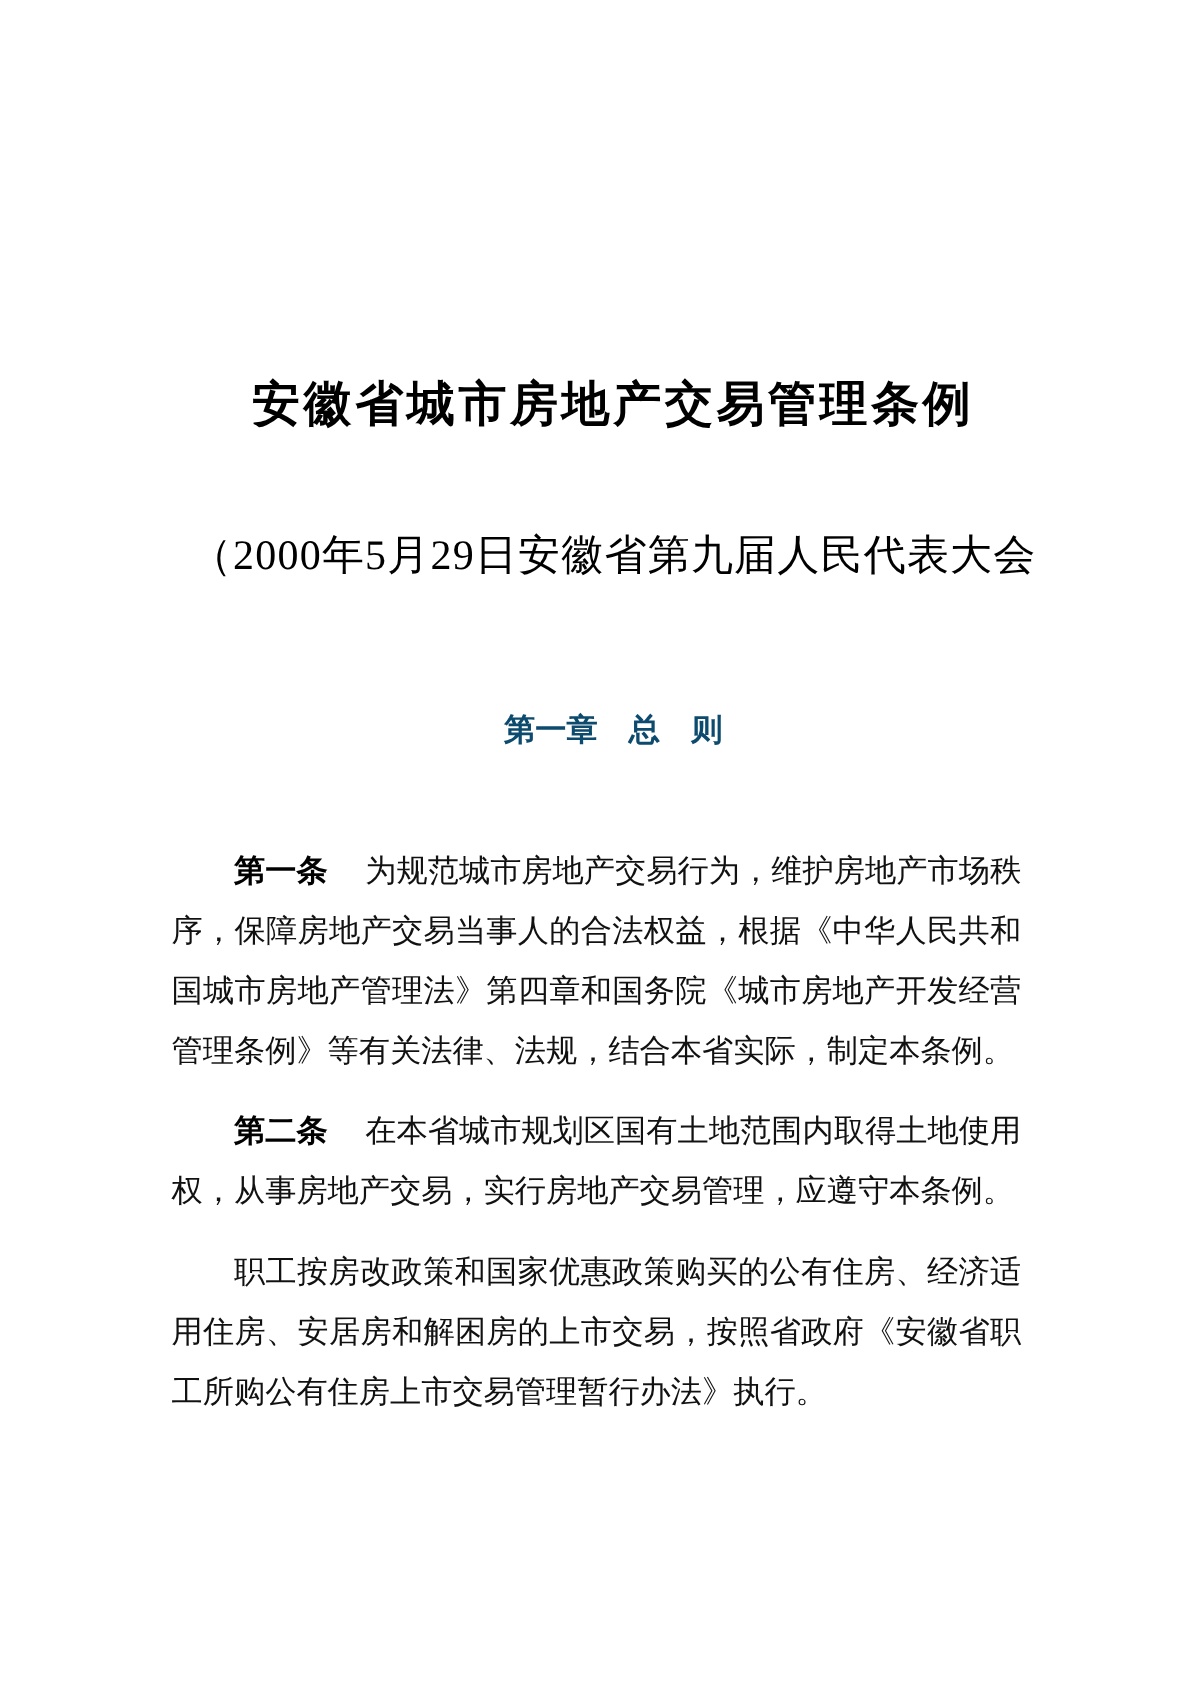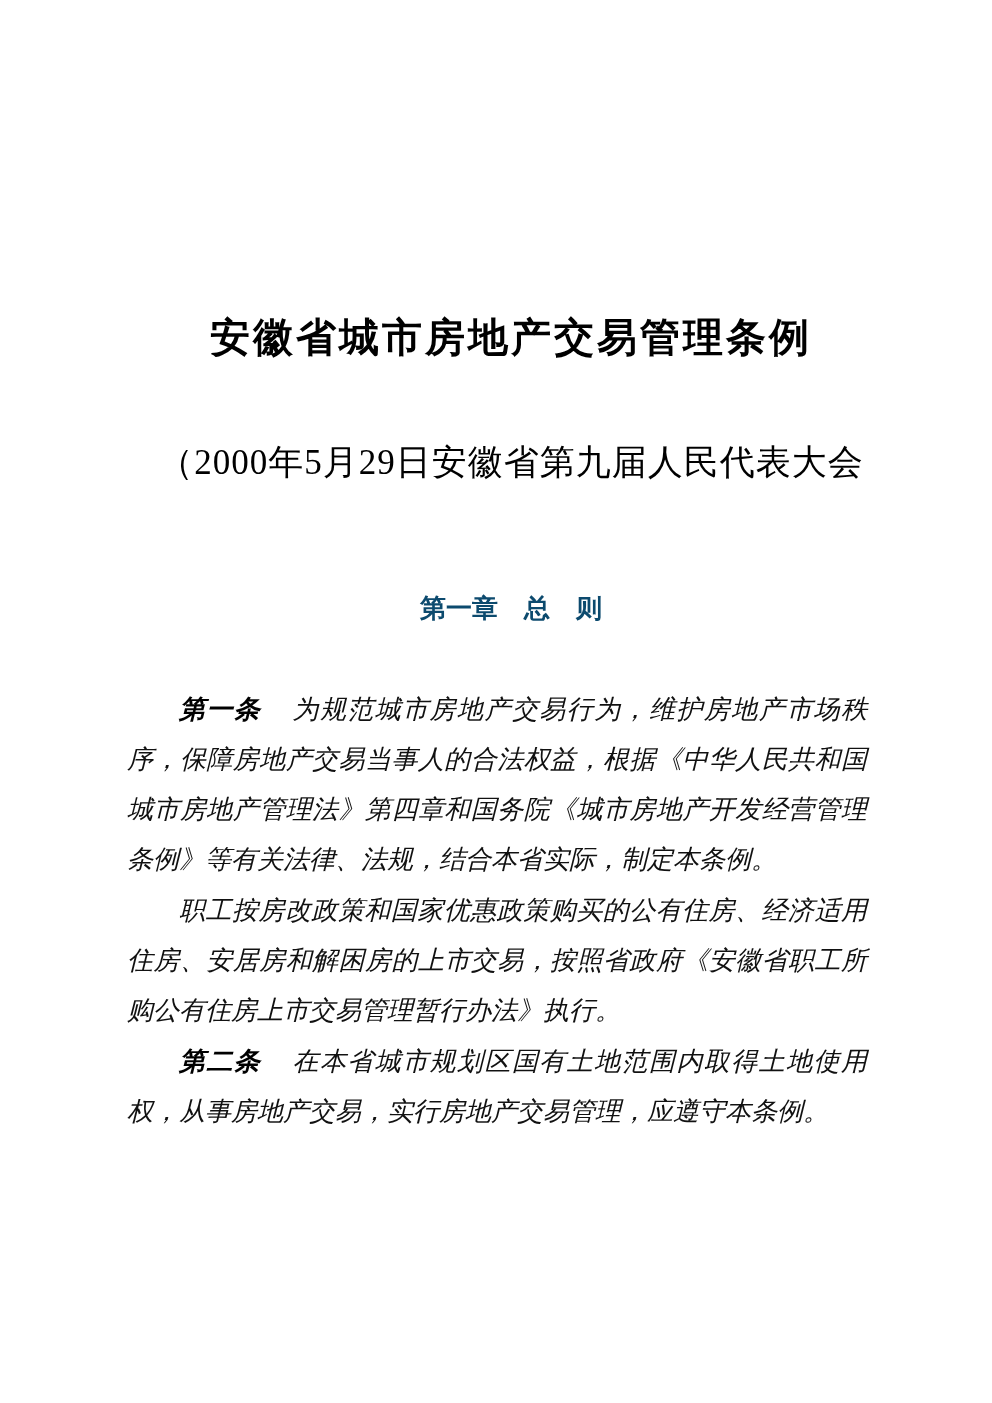--- a/index.html
+++ b/index.html
@@ -59,23 +59,22 @@
     position: absolute;
     top: 684px;
     left: 127px;
     width: 740px;
     font-size: 26px;
     line-height: 50px;
     text-align: justify;
     text-align-last: left;
   }
   .body-text p {
-    margin: 0;
+    margin: 16px;
     text-indent: 2em;
-    font-style: italic;
   }
   .art-label {
     font-family: "Liberation Sans", sans-serif;
     font-weight: bold;
     margin-right: 1.2em;
     color: #000000;
   }
   .art-label:empty { margin-right: 0; }
 
   .page-number {
@@ -124,22 +123,22 @@
   <div class="doc-title">安徽省城市房地产交易管理条例</div>
 
   <div class="doc-subtitle">
     <div>（2000年5月29日安徽省第九届人民代表大会</div>
   </div>
 
   <div class="chapter-heading">第一章　总　则</div>
 
   <div class="body-text">
     <p><b class="art-label">第一条</b><span>为规范城市房地产交易行为，维护房地产市场秩序，保障房地产交易当事人的合法权益，根据《中华人民共和国城市房地产管理法》第四章和国务院《城市房地产开发经营管理条例》等有关法律、法规，结合本省实际，制定本条例。</span></p>
+    <p><b class="art-label">第二条</b><span>在本省城市规划区国有土地范围内取得土地使用权，从事房地产交易，实行房地产交易管理，应遵守本条例。</span></p>
     <p><b class="art-label"></b><span>职工按房改政策和国家优惠政策购买的公有住房、经济适用住房、安居房和解困房的上市交易，按照省政府《安徽省职工所购公有住房上市交易管理暂行办法》执行。</span></p>
-    <p><b class="art-label">第二条</b><span>在本省城市规划区国有土地范围内取得土地使用权，从事房地产交易，实行房地产交易管理，应遵守本条例。</span></p>
   </div>
 
   <div class="page-number">— 1 —</div>
 
   <div class="logo">
     <svg class="logo-star" viewBox="0 0 80 66" xmlns="http://www.w3.org/2000/svg">
       <defs>
         <linearGradient id="starGrad" x1="0" y1="0" x2="1" y2="1">
           <stop offset="0" stop-color="#c6c6c6"></stop>
           <stop offset="1" stop-color="#8a8a8a"></stop>

